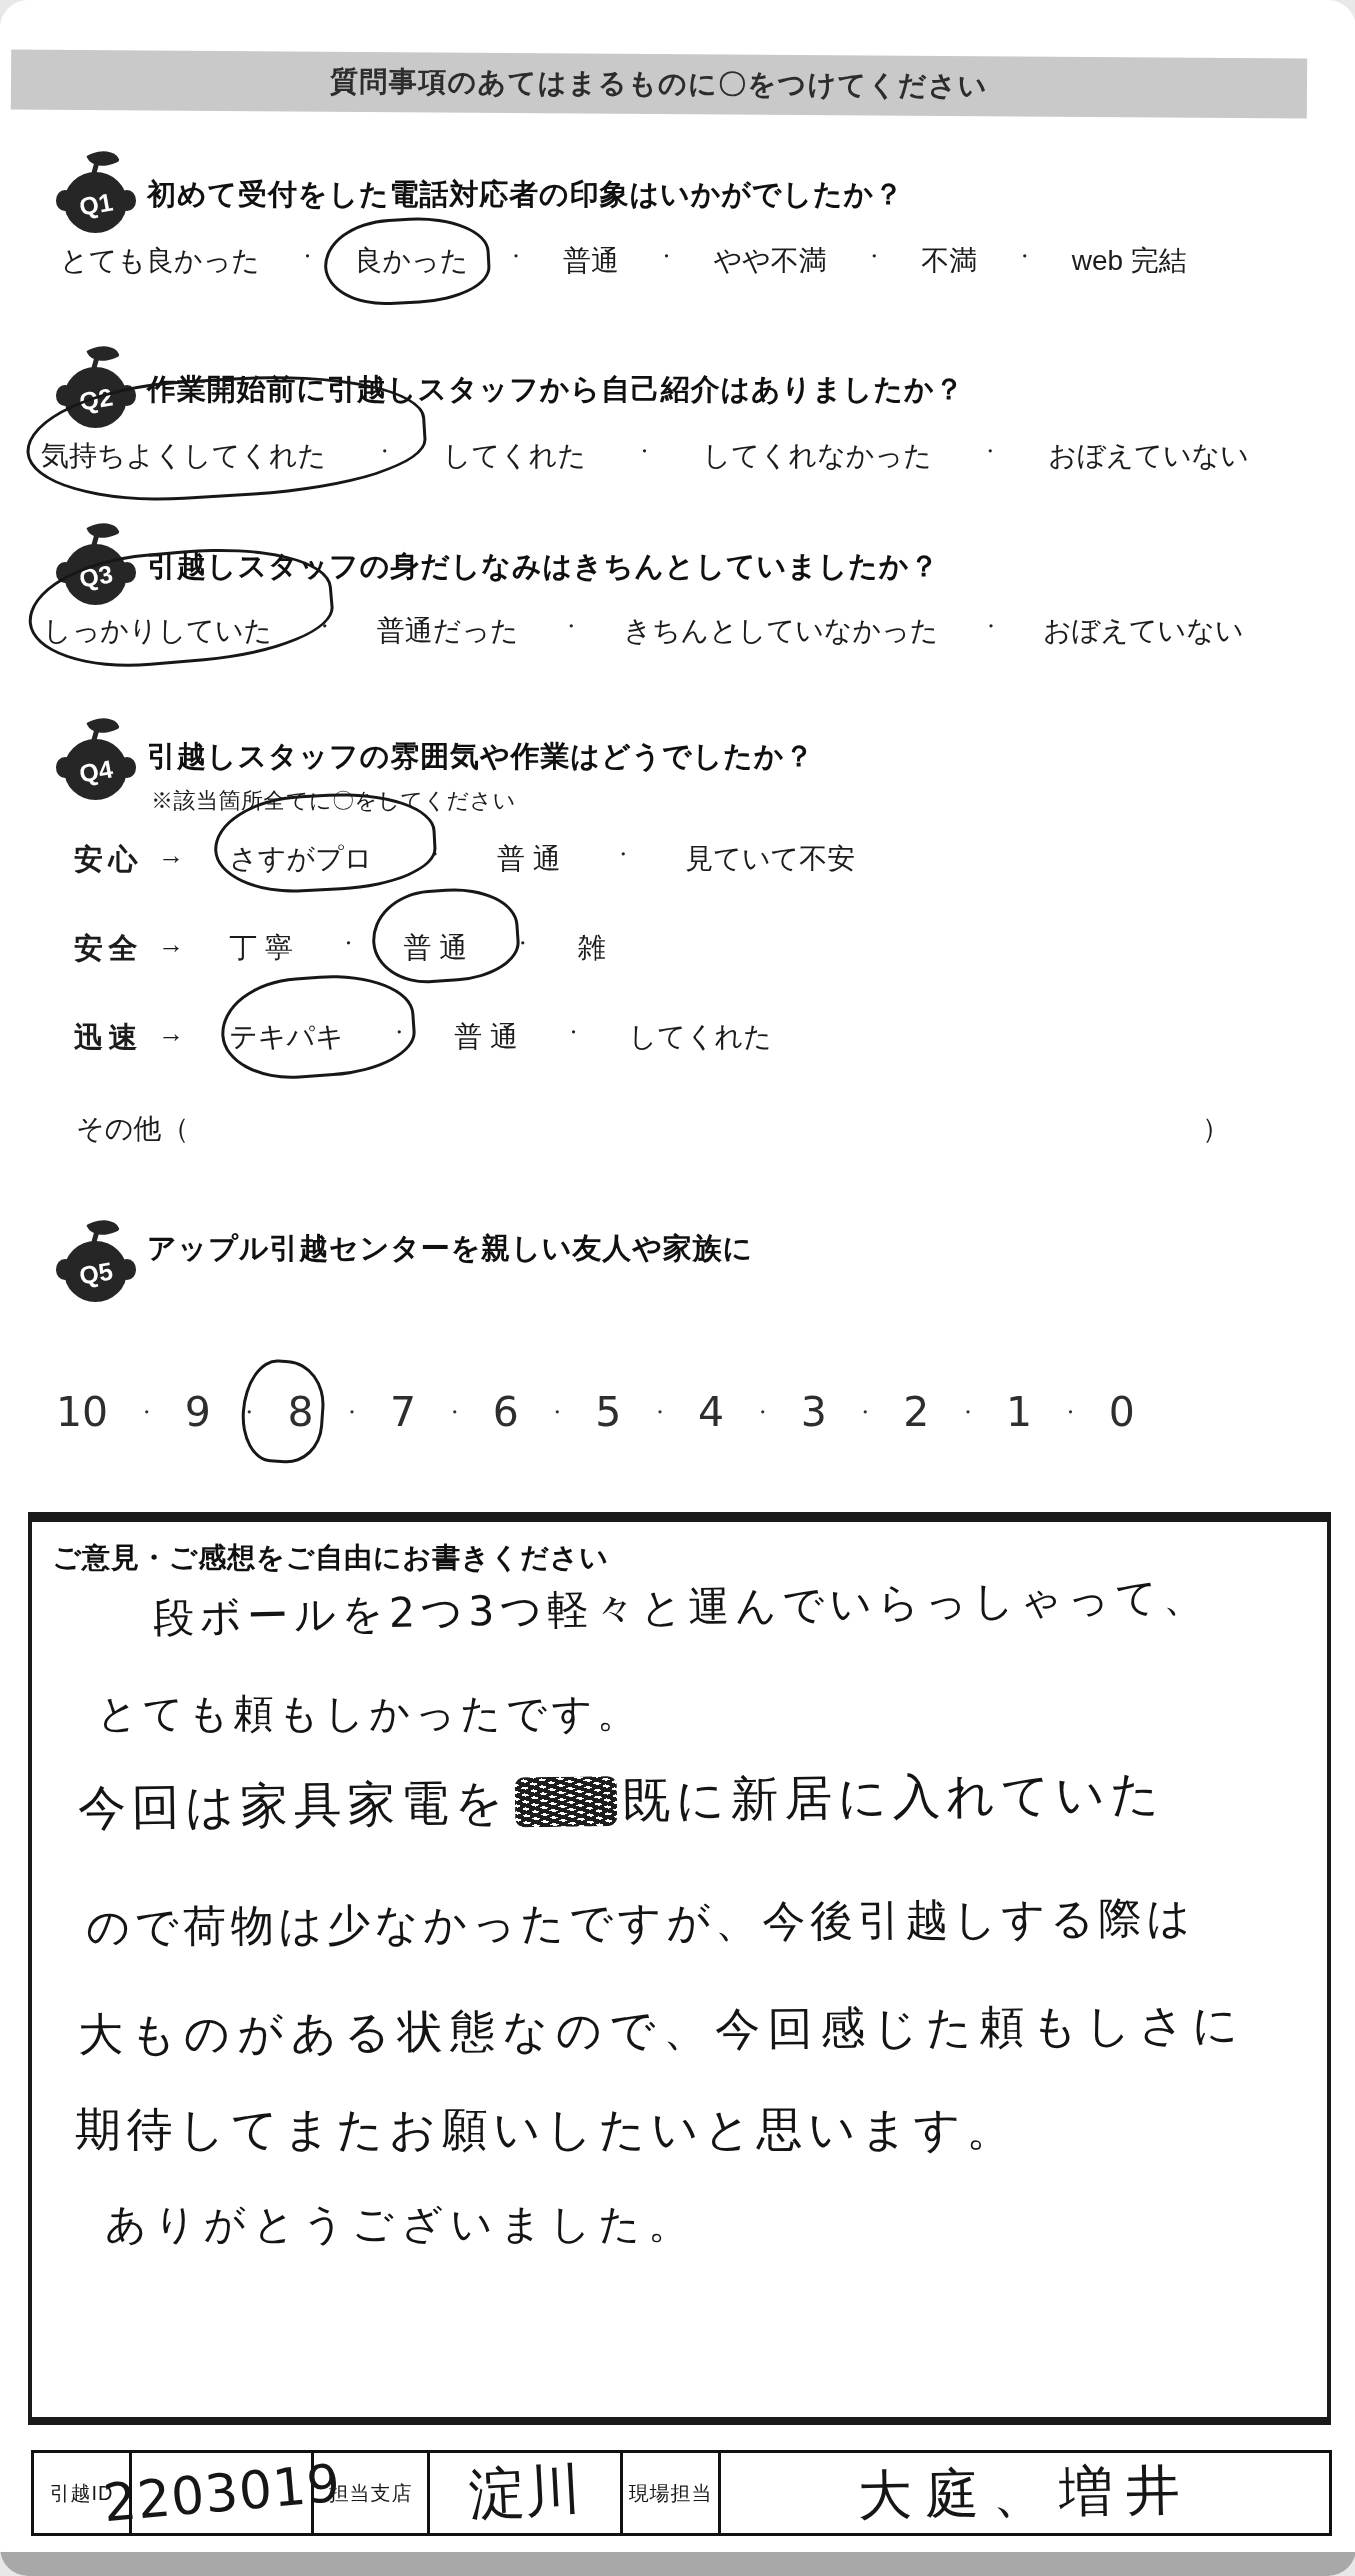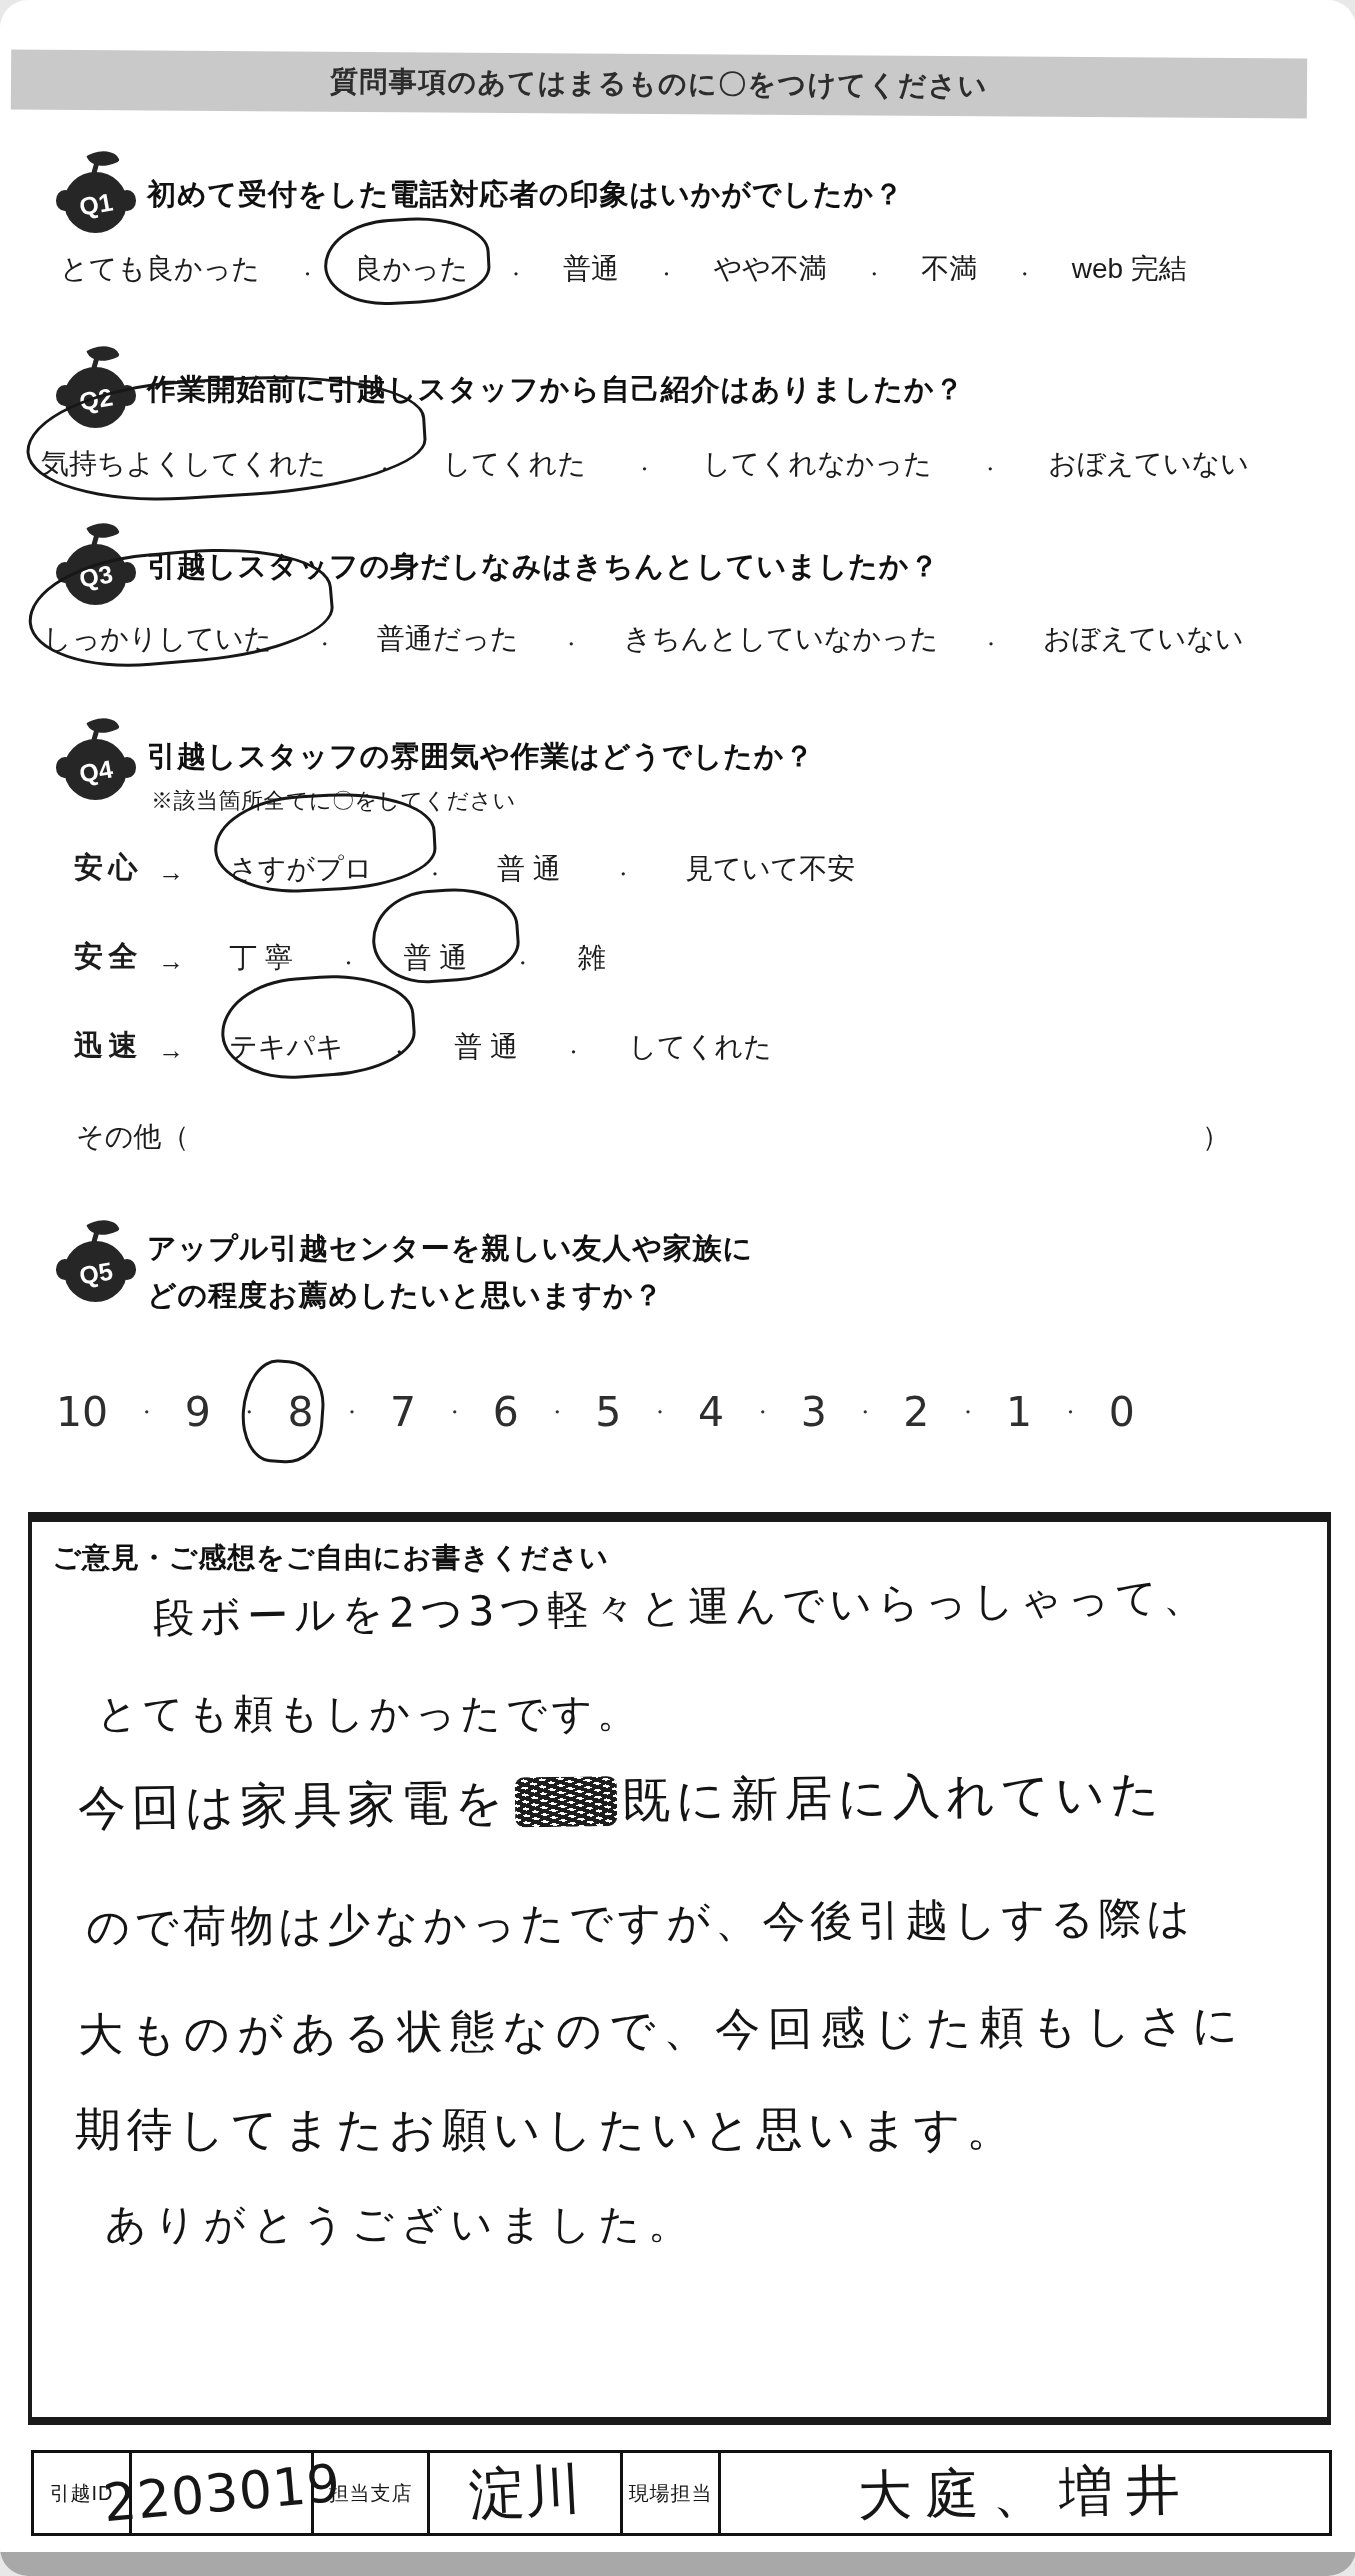--- a/index.html
+++ b/index.html
@@ -23,21 +23,21 @@
     transform:rotate(16deg);border-radius:2.8px;}
   .qicon .body{position:absolute;left:8.4px;top:25px;width:63px;height:61px;background:#262626;border-radius:50%;}
   .qicon .ear{position:absolute;top:43px;width:17.7px;height:20.5px;background:#262626;border-radius:50%;}
   .qicon .ear.l{left:0;}
   .qicon .ear.r{right:0;}
   .qicon .qlabel{position:absolute;left:0;right:0;top:43px;text-align:center;color:#ffffff;
     font-weight:bold;font-size:25px;transform:rotate(-10deg);}
 
   .question{position:absolute;font-size:29px;font-weight:bold;color:#101010;letter-spacing:0.9px;white-space:nowrap;}
   .qnote{position:absolute;font-size:22px;color:#1b1b1b;letter-spacing:0.5px;white-space:nowrap;}
-  .options{position:absolute;font-size:28px;color:#1c1c1c;white-space:nowrap;display:flex;align-items:flex-end;margin-top:8px;}
+  .options{position:absolute;font-size:28px;color:#1c1c1c;white-space:nowrap;display:flex;align-items:flex-start;}
   .sep{font-size:20.5px;color:#222;}
   .p40{padding:0 37px;} .p52{padding:0 48px;} .p45{padding:0 42px;} .p56{padding:0 52px;} .p48{padding:0 45px;}
   .q4label{font-weight:bold;font-size:29px;letter-spacing:5.6px;margin-right:15px;}
   .q4arrow{font-size:26px;margin-right:45px;}
 
   
   .circle{
     position:absolute;border:3.7px solid #171717;
     border-radius:46% 54% 50% 44% / 60% 50% 44% 54%;
     background:transparent;
@@ -205,21 +205,20 @@
 
   <div class="qicon" style="left:56px;top:1216px;">
     <span class="leaf"></span>
     <span class="stem"></span>
     <span class="body"></span>
     <span class="ear l"></span>
     <span class="ear r"></span>
     <span class="qlabel">Q5</span>
   </div>
   <div class="question" style="left:147px;top:1229px;">アップル引越センターを親しい友人や家族に</div>
-  <div class="question" style="left:147px;top:1276px;">どの程度お薦めしたいと思いますか？</div>
 
   <div class="scale" style="left:56px;top:1388px;width:1079px;">
     <span class="num">10</span>
     <span class="dot">・</span>
     <span class="num">9</span>
     <span class="dot">・</span>
     <span class="num">8</span>
     <span class="dot">・</span>
     <span class="num">7</span>
     <span class="dot">・</span>

